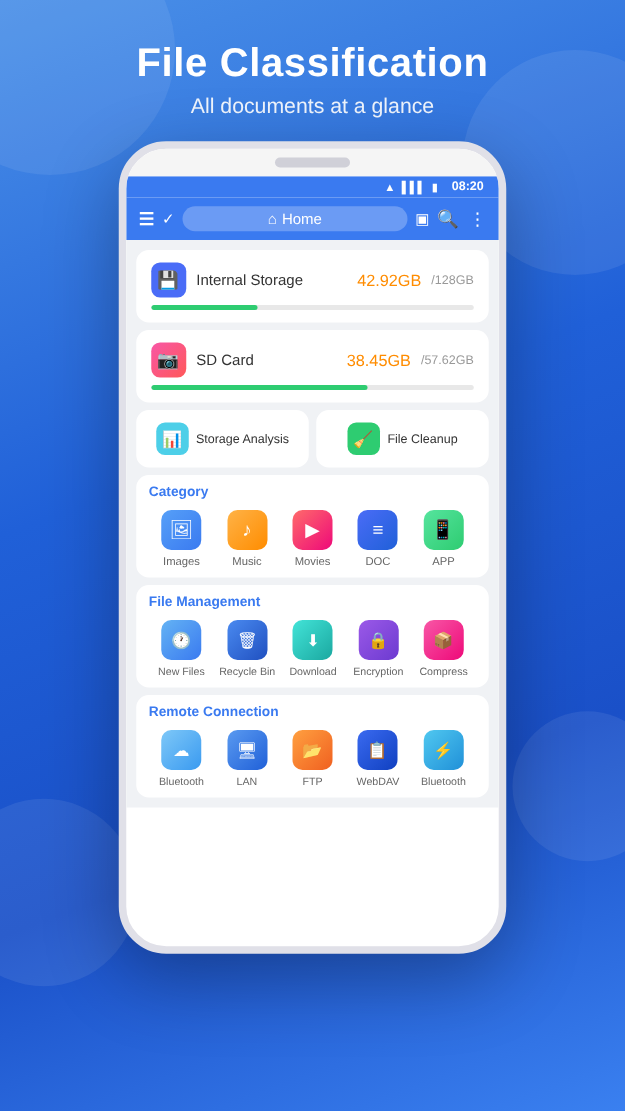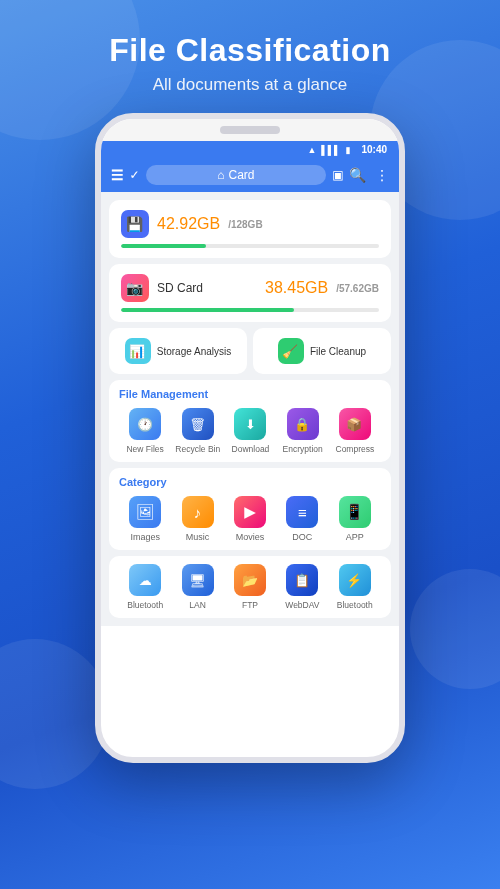--- a/index.html
+++ b/index.html
@@ -181,24 +181,24 @@
     }
     .storage-icon-internal { background: #4a6cf7; color: white; }
     .storage-icon-sd { background: linear-gradient(135deg, #f857a6, #ff5858); color: white; }
     .storage-name {
       font-size: 12px;
       font-weight: 500;
       color: #333;
       flex: 1;
     }
     .storage-size {
-      font-size: 16px;
+      font-size: 13px;
       color: #ff8c00;
     }
-    .storage-size-total { color: #999; font-size: 10px; font-weight: bold; }
+    .storage-size-total { color: #999; font-size: 10px; }
     .progress-bar-bg {
       height: 4px;
       background: #e8e8e8;
       border-radius: 2px;
       overflow: hidden;
     }
     .progress-bar-fill {
       height: 100%;
       border-radius: 2px;
     }
@@ -364,42 +364,43 @@
   <div class="phone">
 
     <div class="phone-top-bar">
       <div class="phone-notch"></div>
     </div>
 
     <div class="status-bar">
       <span class="status-icon">▲</span>
       <span class="status-icon">▌▌▌</span>
       <span class="status-icon">▮</span>
-      <span class="status-bar-time">10:40</span>
+      <span class="status-bar-time">08:20</span>
     </div>
 
     <div class="app-bar">
       <div class="app-bar-menu">☰</div>
       <div class="app-bar-check">✓</div>
       <div class="app-bar-home-btn">
         <span class="app-bar-home-icon">⌂</span>
-        <span class="app-bar-home-label">Card</span>
+        <span class="app-bar-home-label">Home</span>
       </div>
       <div class="app-bar-edit">▣</div>
       <div class="app-bar-actions">
         <span class="app-bar-search">🔍</span>
         <span class="app-bar-more">⋮</span>
       </div>
     </div>
 
     <div class="app-content">
 
       <div class="storage-card">
         <div class="storage-card-header">
           <div class="storage-icon storage-icon-internal">💾</div>
+          <span class="storage-name">Internal Storage</span>
           <span class="storage-size">42.92GB</span>
           <span class="storage-size-total">/128GB</span>
         </div>
         <div class="progress-bar-bg">
           <div class="progress-bar-fill progress-green" style="width:33%"></div>
         </div>
       </div>
 
       <div class="storage-card">
         <div class="storage-card-header">
@@ -418,20 +419,46 @@
           <div class="quick-action-icon qa-blue">📊</div>
           <span class="quick-action-label">Storage Analysis</span>
         </div>
         <div class="quick-action-btn">
           <div class="quick-action-icon qa-green">🧹</div>
           <span class="quick-action-label">File Cleanup</span>
         </div>
       </div>
 
       <div class="section">
+        <div class="section-title">Category</div>
+        <div class="category-grid">
+          <div class="category-item">
+            <div class="category-icon cat-blue">🖼</div>
+            <span class="category-label">Images</span>
+          </div>
+          <div class="category-item">
+            <div class="category-icon cat-orange">♪</div>
+            <span class="category-label">Music</span>
+          </div>
+          <div class="category-item">
+            <div class="category-icon cat-red">▶</div>
+            <span class="category-label">Movies</span>
+          </div>
+          <div class="category-item">
+            <div class="category-icon cat-darkblue">≡</div>
+            <span class="category-label">DOC</span>
+          </div>
+          <div class="category-item">
+            <div class="category-icon cat-green">📱</div>
+            <span class="category-label">APP</span>
+          </div>
+        </div>
+      </div>
+
+      <div class="section">
         <div class="section-title">File Management</div>
         <div class="file-mgmt-grid">
           <div class="file-item">
             <div class="file-icon fi-lightblue">🕐</div>
             <span class="file-label">New Files</span>
           </div>
           <div class="file-item">
             <div class="file-icon fi-blue2">🗑</div>
             <span class="file-label">Recycle Bin</span>
           </div>
@@ -444,46 +471,21 @@
             <span class="file-label">Encryption</span>
           </div>
           <div class="file-item">
             <div class="file-icon fi-pink">📦</div>
             <span class="file-label">Compress</span>
           </div>
         </div>
       </div>
 
       <div class="section">
-        <div class="section-title">Category</div>
-        <div class="category-grid">
-          <div class="category-item">
-            <div class="category-icon cat-blue">🖼</div>
-            <span class="category-label">Images</span>
-          </div>
-          <div class="category-item">
-            <div class="category-icon cat-orange">♪</div>
-            <span class="category-label">Music</span>
-          </div>
-          <div class="category-item">
-            <div class="category-icon cat-red">▶</div>
-            <span class="category-label">Movies</span>
-          </div>
-          <div class="category-item">
-            <div class="category-icon cat-darkblue">≡</div>
-            <span class="category-label">DOC</span>
-          </div>
-          <div class="category-item">
-            <div class="category-icon cat-green">📱</div>
-            <span class="category-label">APP</span>
-          </div>
-        </div>
-      </div>
-
-      <div class="section">
+        <div class="section-title">Remote Connection</div>
         <div class="remote-grid">
           <div class="remote-item">
             <div class="remote-icon ri-skyblue">☁</div>
             <span class="remote-label">Bluetooth</span>
           </div>
           <div class="remote-item">
             <div class="remote-icon ri-blue3">🖥</div>
             <span class="remote-label">LAN</span>
           </div>
           <div class="remote-item">

